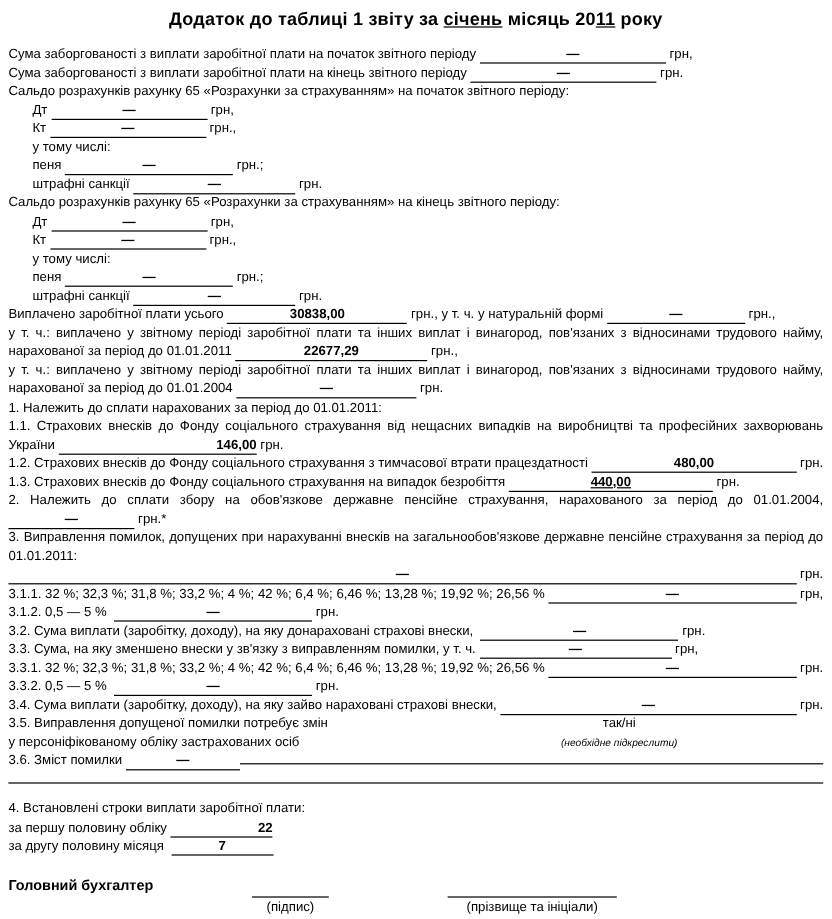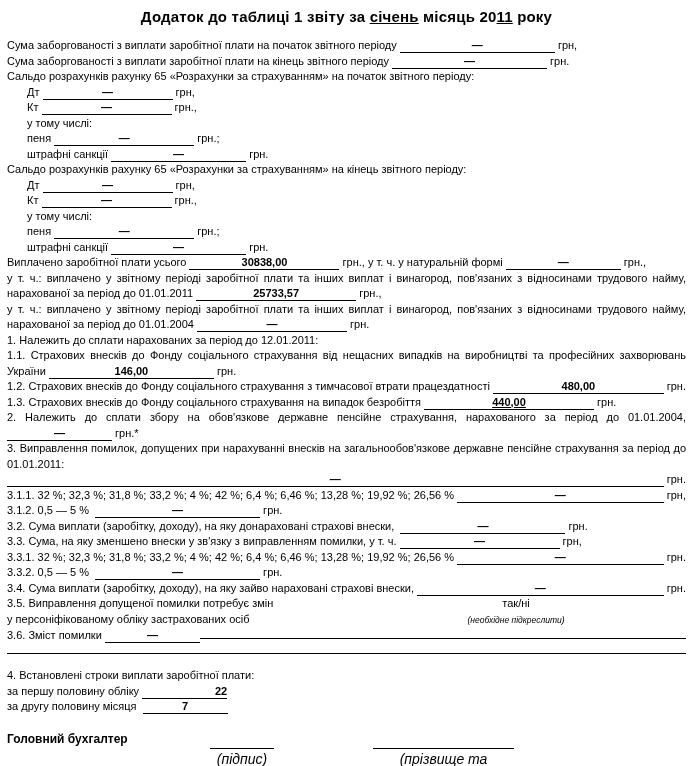--- a/index.html
+++ b/index.html
@@ -18,21 +18,21 @@
   .line.split{display:flex;align-items:baseline;}
   .line.split .left{flex:1 1 auto;}
   .line.split .right{flex:0 0 340px;text-align:center;}
   .sm{font-size:8.5px;font-style:italic;}
   .sig-row{position:relative;height:42px;margin-top:15px;}
   .sig-chief{position:absolute;left:0;top:2px;font-weight:bold;font-size:12px;}
   .sig-col{position:absolute;text-align:center;}
   .sig-col.sig1{left:203px;width:64px;top:8px;}
   .sig-col.sig2{left:366px;width:141px;top:8px;}
   .sig-line{border-bottom:1px solid #000;height:10px;margin-bottom:2px;}
-  .sig-cap{font-size:14px;font-style:italic;}
+  .sig-cap{font-size:11px;}
 </style>
 </head>
 <body>
 
 <div class="page">
 
   <div class="title"><span>Додаток до таблиці 1 звіту за </span><span class="u">січень</span><span> місяць 20</span><span class="u">11</span><span> року</span></div>
 
   <div id="form-body">
       <div class="line flex">
@@ -89,24 +89,24 @@
         <span class="blank" style="width: 135px; font-weight: bold;">—</span>
         <span> грн.</span>
       </div>
       <div class="line flex">
         <span>Виплачено заробітної плати усього </span>
         <span class="blank" style="width: 150px;">30838,00</span>
         <span> грн., у т. ч. у натуральній формі </span>
         <span class="blank" style="width: 115px; font-weight: bold;">—</span>
         <span> грн.,</span>
       </div>
-      <div class="line just"><span>у т. ч.: виплачено у звітному періоді заробітної плати та інших виплат і винагород, пов'язаних з відносинами трудового найму, нарахованої за період до 01.01.2011 </span><span class="blank" style="width: 160px;">25733,57</span><span> грн.,</span></div>
+      <div class="line just"><span>у т. ч.: виплачено у звітному періоді заробітної плати та інших виплат і винагород, пов'язаних з відносинами трудового найму, нарахованої за період до 01.01.2011 </span><span class="blank" style="width: 160px;">22677,29</span><span> грн.,</span></div>
       <div class="line just"><span>у т. ч.: виплачено у звітному періоді заробітної плати та інших виплат і винагород, пов'язаних з відносинами трудового найму, нарахованої за період до 01.01.2004 </span><span class="blank" style="width: 150px; font-weight: bold;">—</span><span> грн.</span></div>
-      <div class="line"><span>1. Належить до сплати нарахованих за період до 12.01.2011:</span></div>
-      <div class="line just"><span>1.1. Страхових внесків до Фонду соціального страхування від нещасних випадків на виробництві та професійних захворювань України </span><span class="blank" style="width: 165px;">146,00</span><span> грн.</span></div>
+      <div class="line"><span>1. Належить до сплати нарахованих за період до 01.01.2011:</span></div>
+      <div class="line just"><span>1.1. Страхових внесків до Фонду соціального страхування від нещасних випадків на виробництві та професійних захворювань України </span><span class="blank" style="width: 165px; text-align: right;">146,00</span><span> грн.</span></div>
       <div class="line flex">
         <span>1.2. Страхових внесків до Фонду соціального страхування з тимчасової втрати працездатності </span>
         <span class="blank grow">480,00</span>
         <span> грн.</span>
       </div>
       <div class="line flex">
         <span>1.3. Страхових внесків до Фонду соціального страхування на випадок безробіття </span>
         <span class="blank" style="width: 170px; text-decoration: underline;">440,00</span>
         <span> грн.</span>
       </div>

